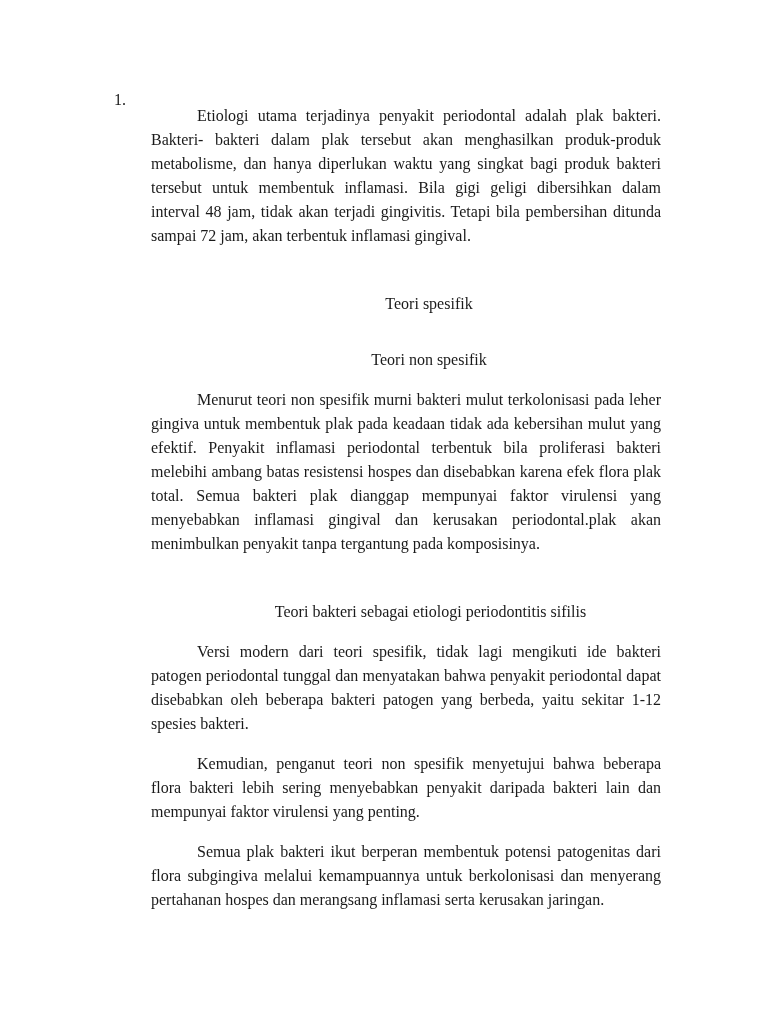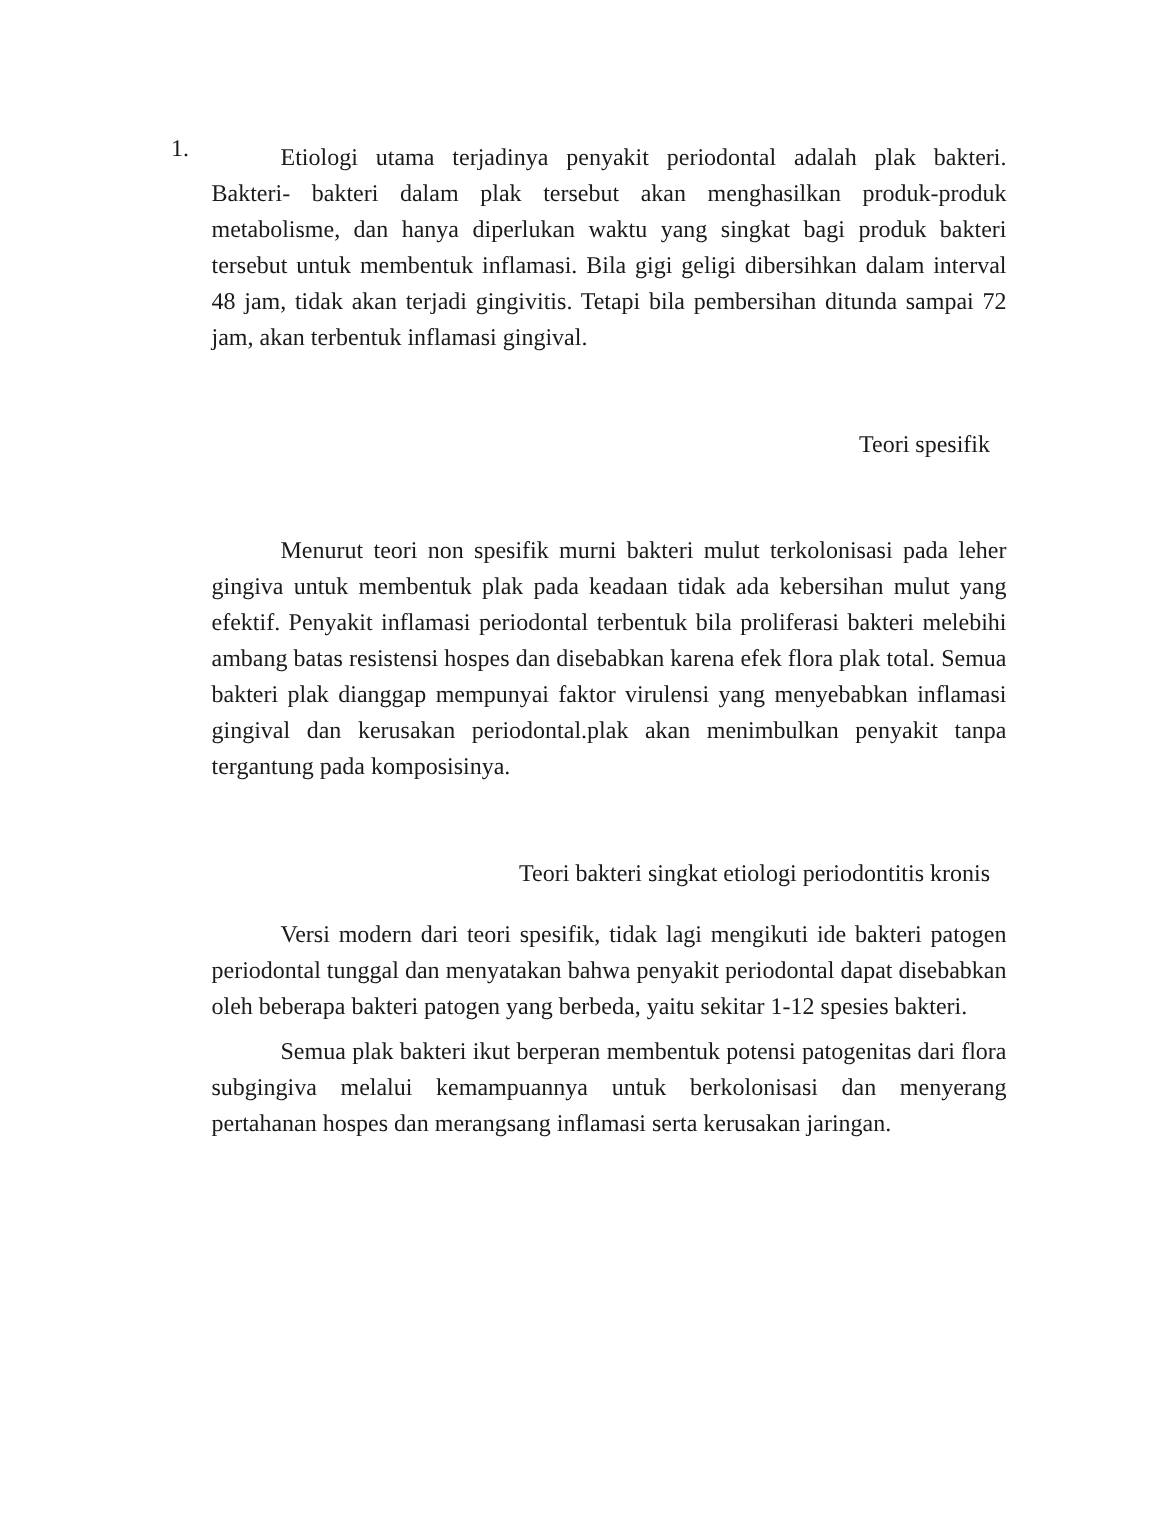--- a/index.html
+++ b/index.html
@@ -35,28 +35,28 @@
       position: relative;
       margin: 0;
       text-align: left;
     }
     .list-number {
       position: absolute;
       left: -21px;
       top: 0;
     }
     .para {
-      margin: 6px;
+      margin: 16px;
       text-align: justify;
       text-indent: 46px;
     }
     .subheading {
-      margin: 17px;
+      margin: 4px;
       padding-left: 46px;
-      text-align: right;
+      text-align: center;
     }
     .subheading.extra-indent {
       padding-left: 49px;
     }
     .gap {
       height: 24px;
     }
   </style>
 </head>
 <body>
@@ -68,22 +68,24 @@
       <span class="list-number">1.</span>
     </p>
     <p class="para">Etiologi utama terjadinya penyakit periodontal adalah plak bakteri. Bakteri- bakteri dalam plak tersebut akan menghasilkan produk-produk metabolisme, dan hanya diperlukan waktu yang singkat bagi produk bakteri tersebut untuk membentuk inflamasi. Bila gigi geligi dibersihkan dalam interval 48 jam, tidak akan terjadi gingivitis. Tetapi bila pembersihan ditunda sampai 72 jam, akan terbentuk inflamasi gingival.</p>
 
     <div class="gap"></div>
 
     <p class="subheading">Teori spesifik</p>
 
     <div class="gap"></div>
 
+    <p class="subheading">Teori non spesifik</p>
     <p class="para">Menurut teori non spesifik murni bakteri mulut terkolonisasi pada leher gingiva untuk membentuk plak pada keadaan tidak ada kebersihan mulut yang efektif. Penyakit inflamasi periodontal terbentuk bila proliferasi bakteri melebihi ambang batas resistensi hospes dan disebabkan karena efek flora plak total. Semua bakteri plak dianggap mempunyai faktor virulensi yang menyebabkan inflamasi gingival dan kerusakan periodontal.plak akan menimbulkan penyakit tanpa tergantung pada komposisinya.</p>
 
     <div class="gap"></div>
 
-    <p class="subheading extra-indent">Teori bakteri singkat etiologi periodontitis kronis</p>
+    <p class="subheading extra-indent">Teori bakteri sebagai etiologi periodontitis sifilis</p>
     <p class="para">Versi modern dari teori spesifik, tidak lagi mengikuti ide bakteri patogen periodontal tunggal dan menyatakan bahwa penyakit periodontal dapat disebabkan oleh beberapa bakteri patogen yang berbeda, yaitu sekitar 1-12 spesies bakteri.</p>
+    <p class="para">Kemudian, penganut teori non spesifik menyetujui bahwa beberapa flora bakteri lebih sering menyebabkan penyakit daripada bakteri lain dan mempunyai faktor virulensi yang penting.</p>
     <p class="para">Semua plak bakteri ikut berperan membentuk potensi patogenitas dari flora subgingiva melalui kemampuannya untuk berkolonisasi dan menyerang pertahanan hospes dan merangsang inflamasi serta kerusakan jaringan.</p>
 
   </div>
 </div>
 
 </body></html>

